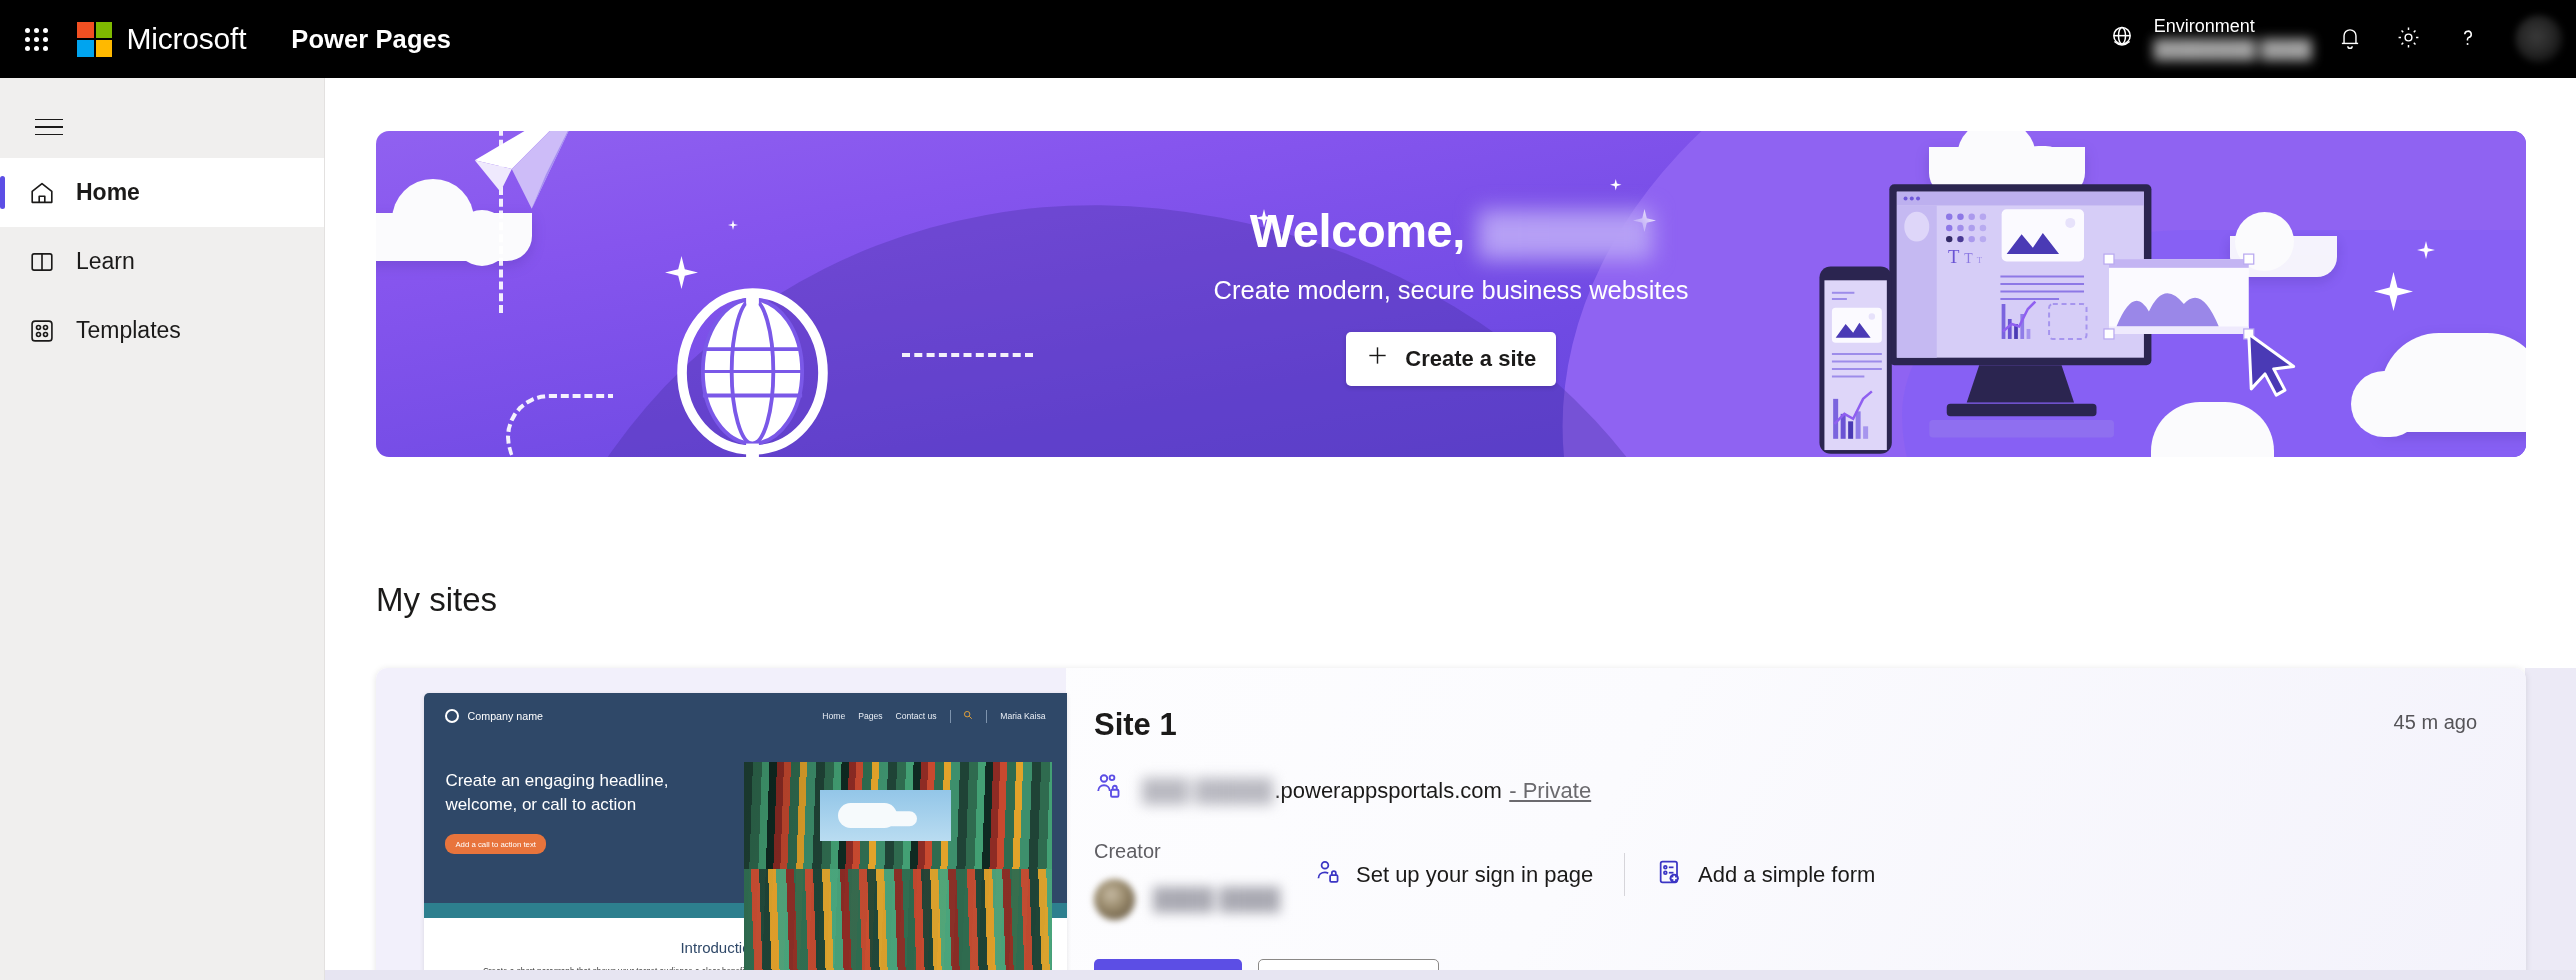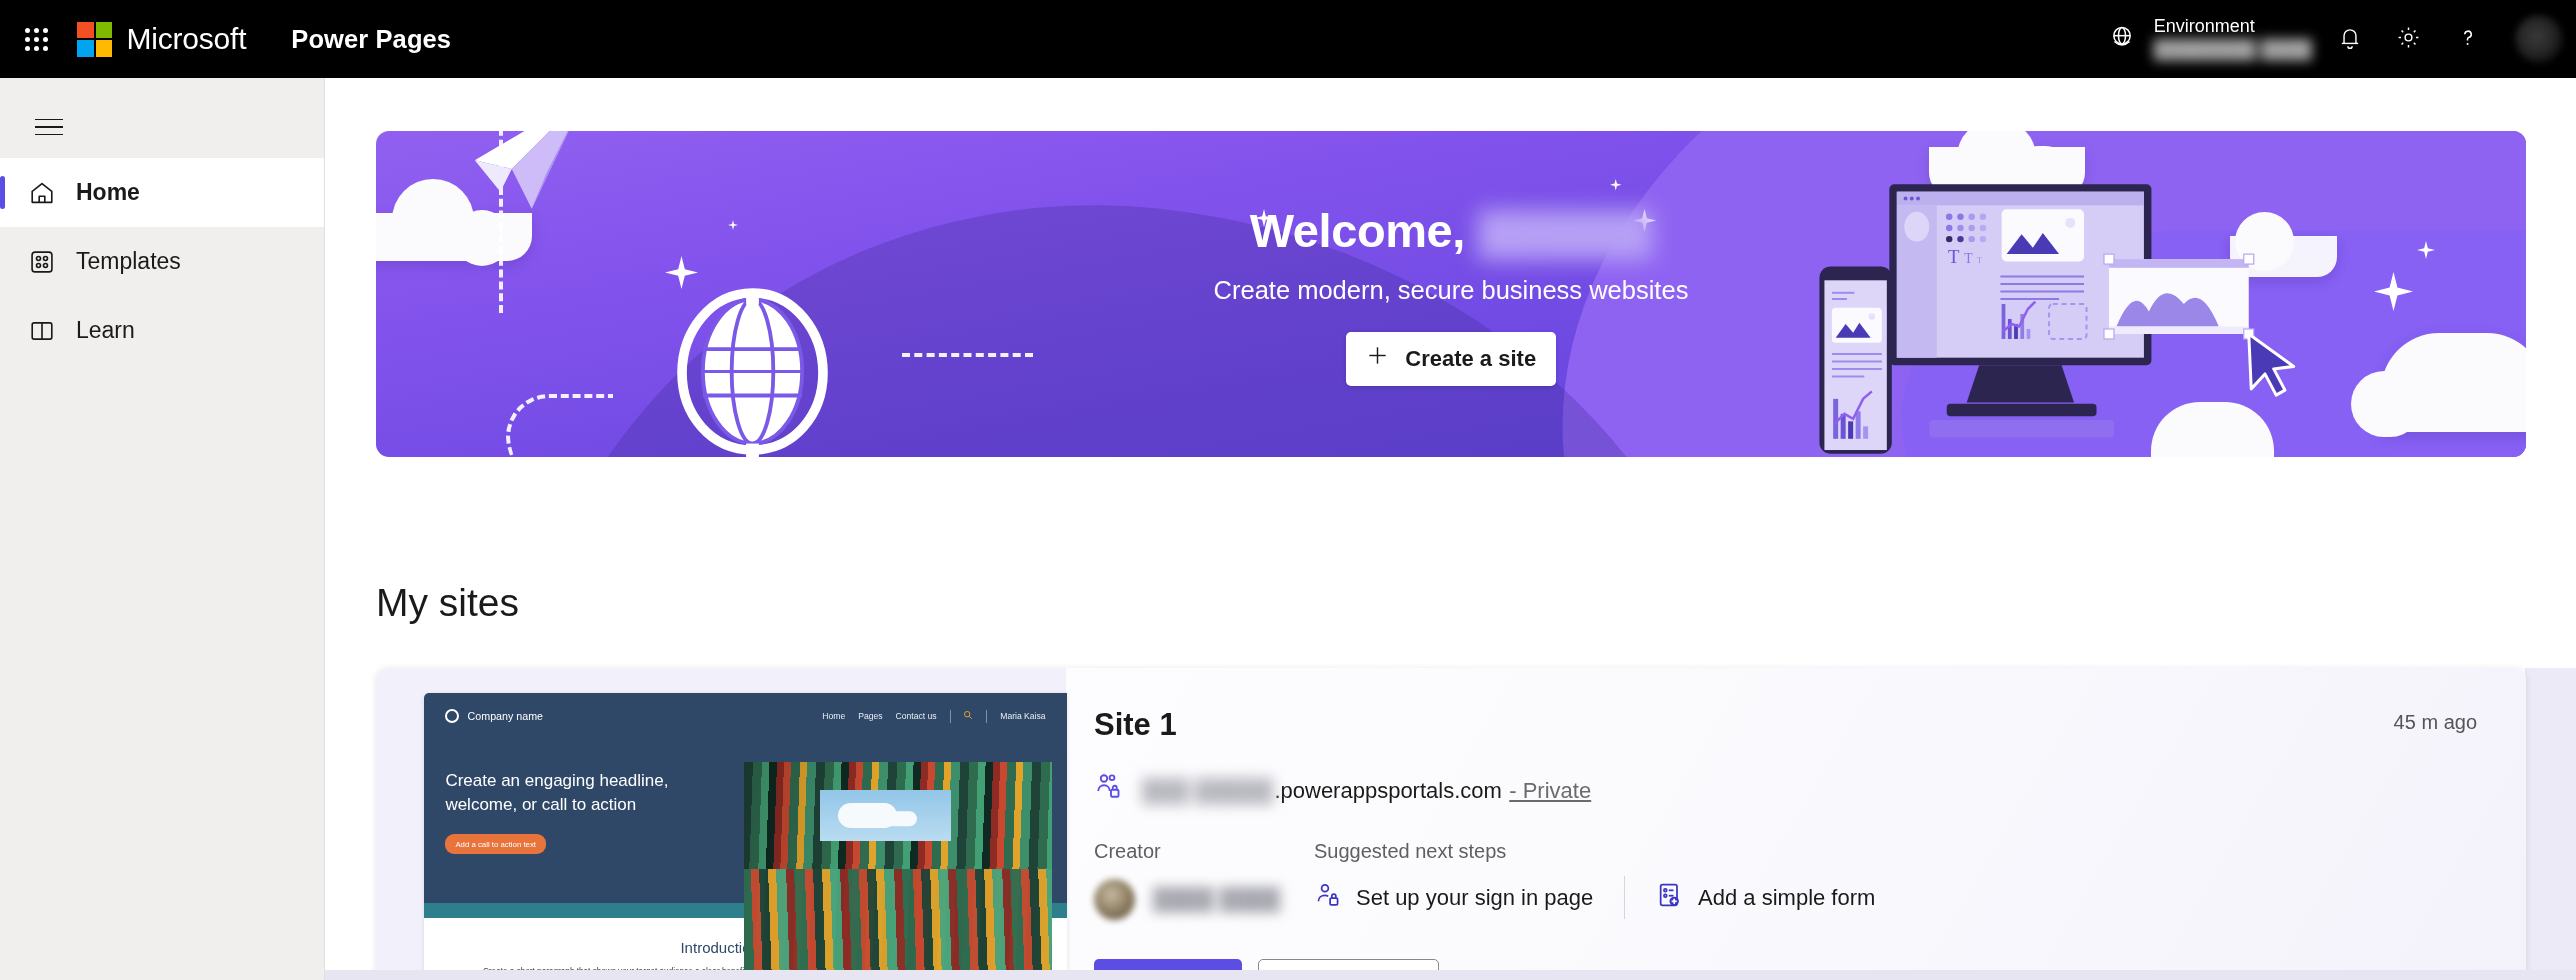--- a/index.html
+++ b/index.html
@@ -185,21 +185,21 @@
     font-size: 22px; font-weight: 600;
     display:flex; align-items:center; gap: 16.4px;
     cursor:pointer;
     box-shadow: 0 1.6px 4.1px rgba(0,0,0,0.15);
     font-family: "Liberation Sans", sans-serif;
   }
 
   
   .mysites-title {
     position:absolute; left: 51px; top: 503px;
-    font-size: 39px; color:#1b1a19; font-weight: 400;
+    font-size: 33px; color:#1b1a19; font-weight: 400;
   }
 
   .site-card {
     position:absolute; left: 51px; top: 590px;
     width: 2150px; height: 386px;
     background: linear-gradient(120deg,#ffffff 0%, #fbfbfe 55%, #f3f2fb 100%);
     border-radius: 11.5px;
     box-shadow: 0 1.6px 7.4px rgba(0,0,0,0.11);
     display:flex;
     overflow:hidden;
@@ -444,39 +444,39 @@
         <path d="M9.6 20v-5.2h4.8V20"></path>
       </svg>
     </span>
     <span class="nav-label">Home</span>
   </div>
 
   <div class="nav-item">
 
     <span class="nav-icon">
       <svg width="28" height="28" viewBox="0 0 24 24" fill="none" stroke="#1b1a19" stroke-width="1.4">
+        <rect x="3.6" y="5" width="16.8" height="14" rx="1.6"></rect>
+        <line x1="12" y1="5" x2="12" y2="19"></line>
+      </svg>
+    </span>
+    <span class="nav-label">Learn</span>
+  </div>
+
+  <div class="nav-item">
+
+    <span class="nav-icon">
+      <svg width="28" height="28" viewBox="0 0 24 24" fill="none" stroke="#1b1a19" stroke-width="1.4">
         <rect x="3.5" y="3.5" width="17" height="17" rx="2.6"></rect>
         <circle cx="9" cy="9" r="1.7"></circle>
           <circle cx="15" cy="9" r="1.7"></circle>
         <circle cx="9" cy="15" r="1.7"></circle>
           <circle cx="15" cy="15" r="1.7"></circle>
       </svg>
     </span>
     <span class="nav-label">Templates</span>
-  </div>
-
-  <div class="nav-item">
-
-    <span class="nav-icon">
-      <svg width="28" height="28" viewBox="0 0 24 24" fill="none" stroke="#1b1a19" stroke-width="1.4">
-        <rect x="3.6" y="5" width="16.8" height="14" rx="1.6"></rect>
-        <line x1="12" y1="5" x2="12" y2="19"></line>
-      </svg>
-    </span>
-    <span class="nav-label">Learn</span>
   </div>
 </div>
 
 <div class="main">
 
   <div class="hero">
     <div class="hero-wave"></div>
     <div class="hero-wave2"></div>
     <div class="hero-wave3"></div>
 
@@ -714,21 +714,20 @@
       <div class="meta-row">
         <div class="meta-col-creator">
           <div class="meta-head">Creator</div>
           <div class="creator-row">
             <span class="creator-avatar"></span>
             <span class="creator-name">████ ████</span>
           </div>
         </div>
 
         <div class="meta-col-steps">
-          <div class="meta-head">Suggested next steps</div>
           <div class="steps-row">
             <div class="step">
               <span>
                 <svg width="28" height="28" viewBox="0 0 24 24" fill="none" stroke="#3b35c4" stroke-width="1.5">
                   <circle cx="9.4" cy="6.2" r="2.9"></circle>
                   <path d="M3.8 17.4c0-3.1 2.5-5 5.6-5 1 0 2 .2 2.8.6"></path>
                   <rect x="13.8" y="14.6" width="6.4" height="5.8" rx="1"></rect>
                   <path d="M15.3 14.6v-1.7a1.7 1.7 0 0 1 3.4 0v1.7"></path>
                 </svg>
               </span>

